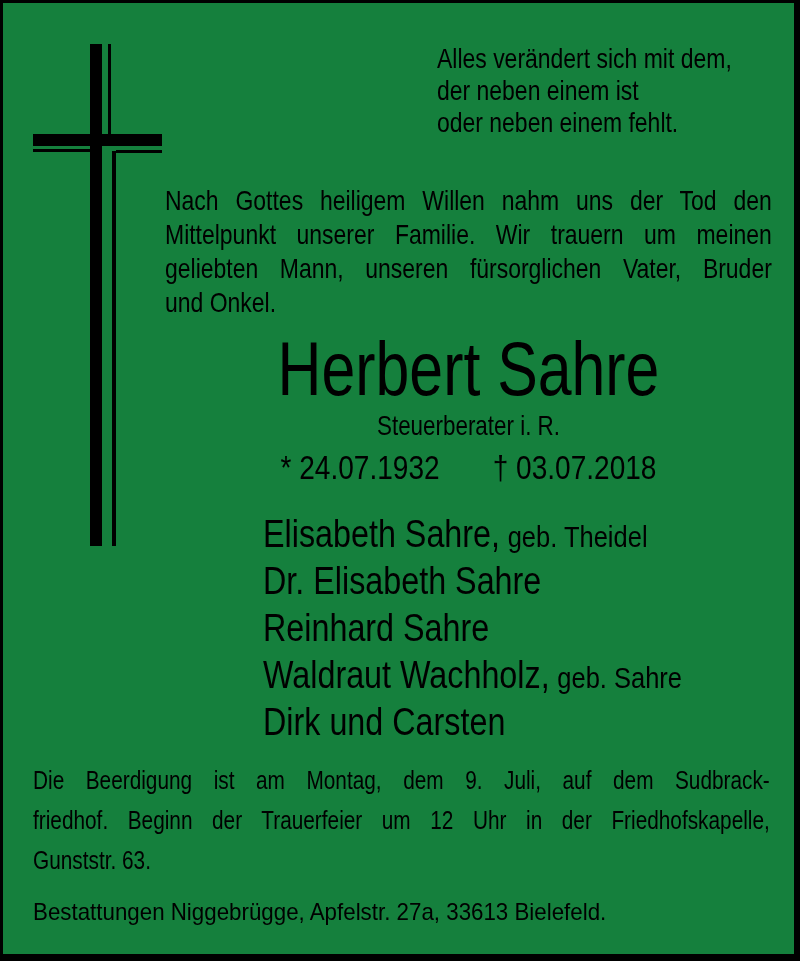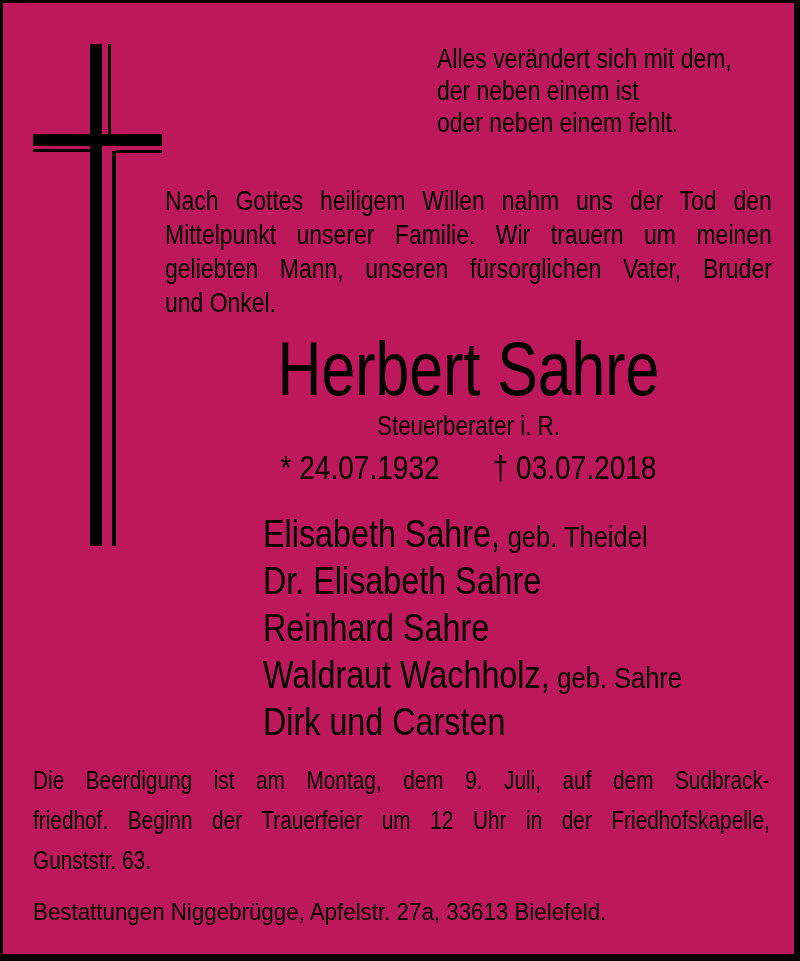--- a/index.html
+++ b/index.html
@@ -5,21 +5,21 @@
   html, body {
     margin: 0;
     padding: 0;
     background: #ffffff;
   }
   .sheet {
     position: relative;
     width: 800px;
     height: 961px;
     box-sizing: border-box;
-    background: #be185d;
+    background: #15803d;
     border-style: solid;
     border-color: #000000;
     border-width: 3px 6px 7px 3px;
     overflow: hidden;
     font-family: "Liberation Sans", "DejaVu Sans", sans-serif;
     color: #000000;
   }
   .abs { position: absolute; }
 
   

